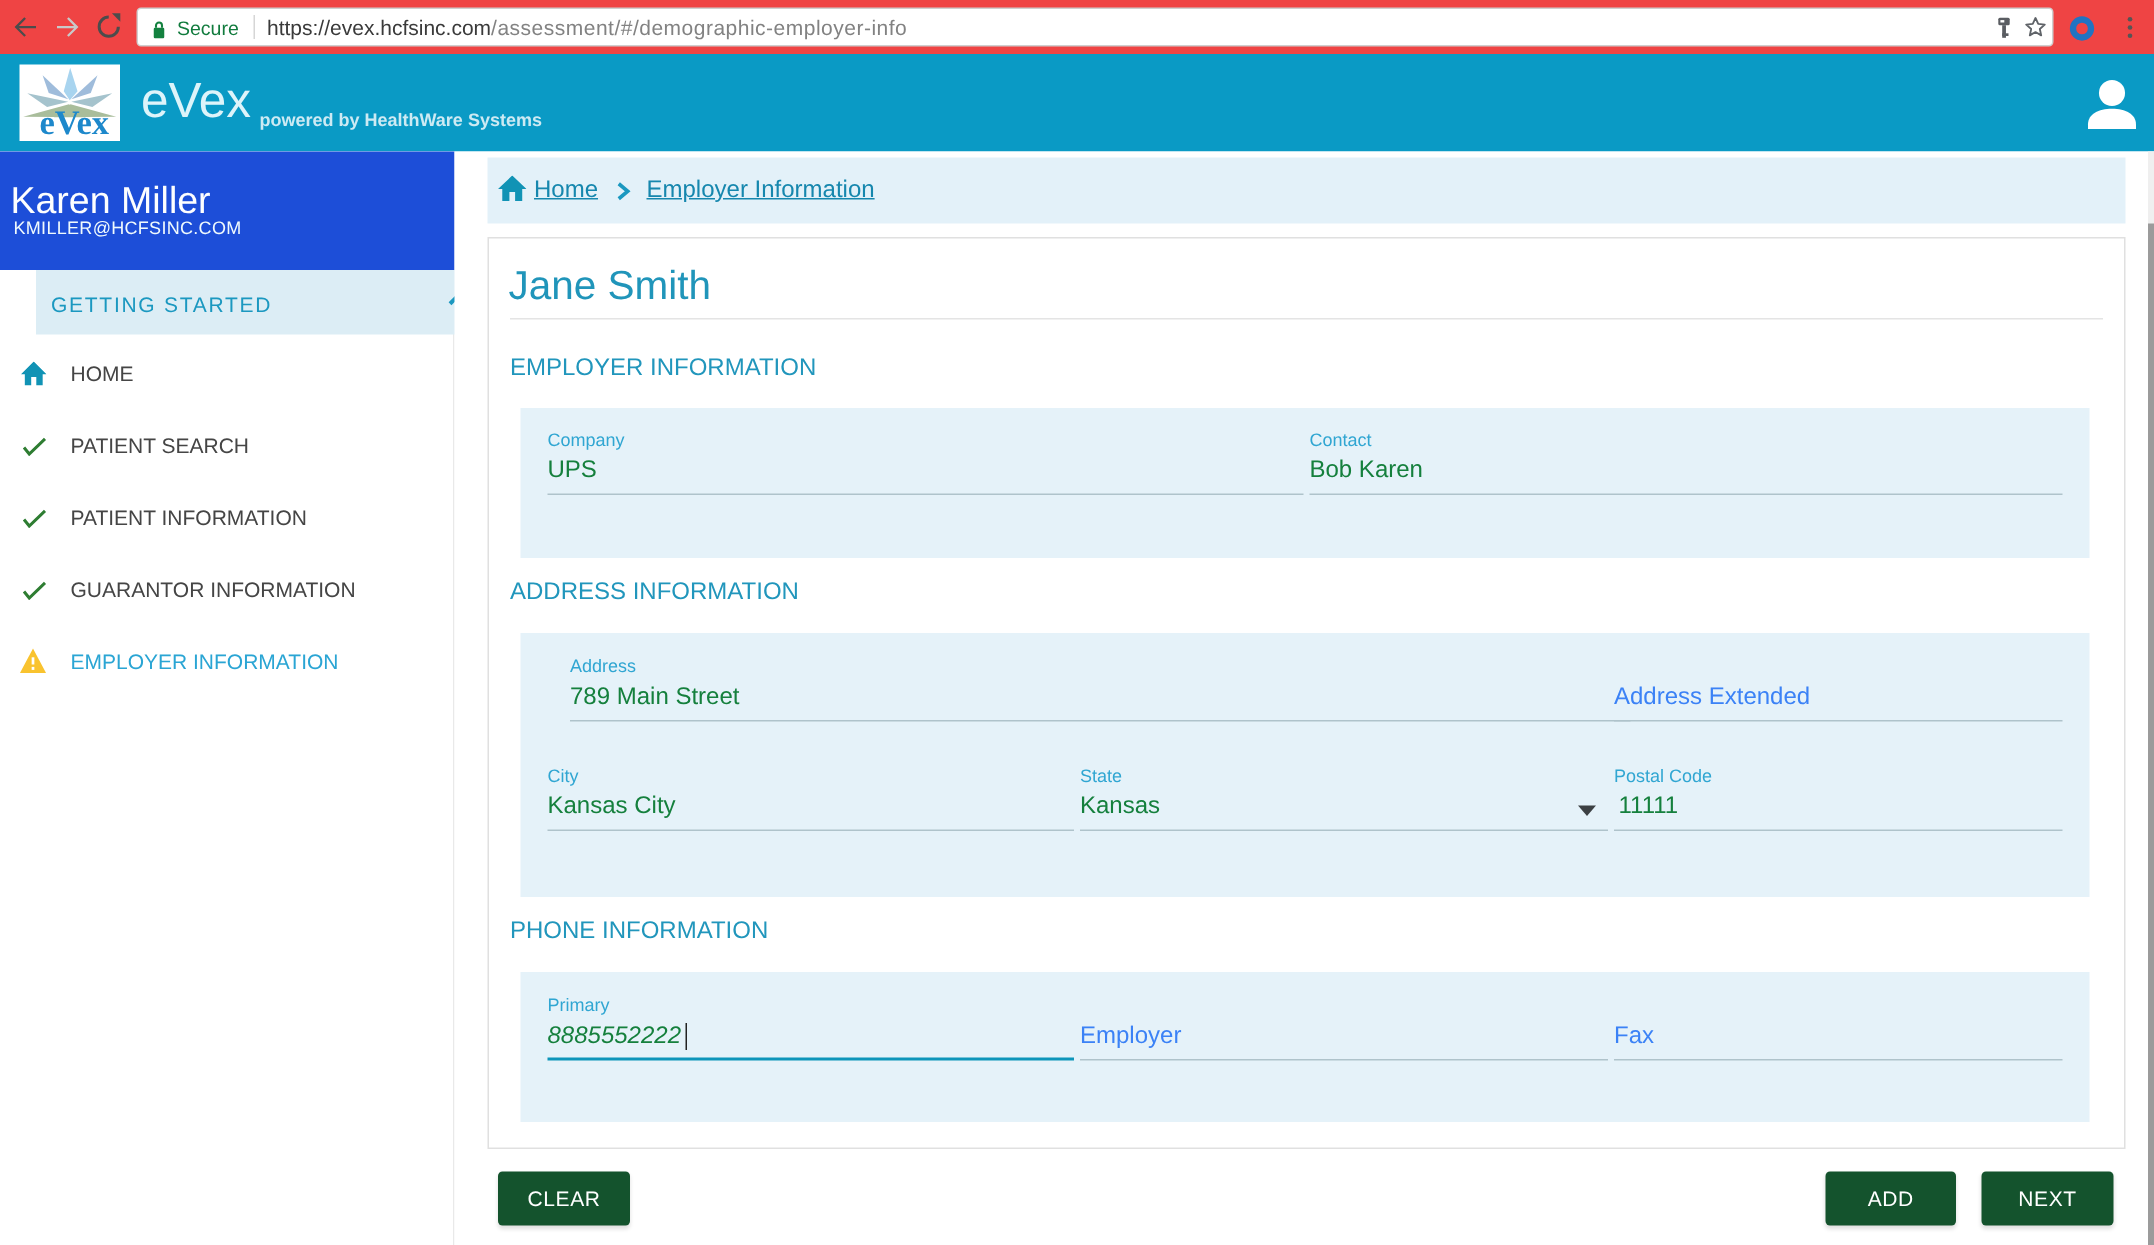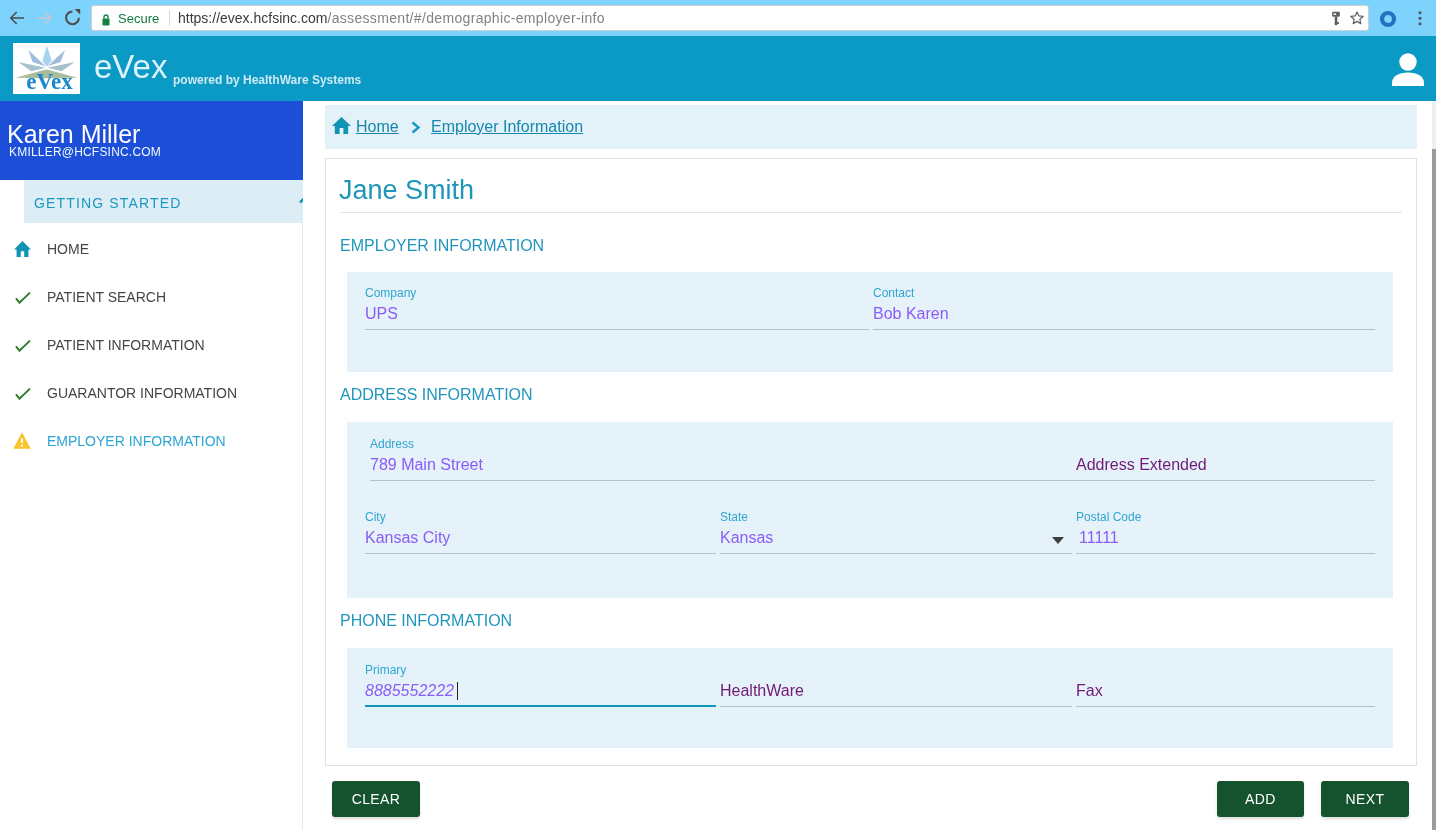--- a/index.html
+++ b/index.html
@@ -1,20 +1,20 @@
 <!DOCTYPE html>
 <html><head>
 <meta charset="utf-8">
 <style>
 * { margin:0; padding:0; box-sizing:border-box; }
 html,body { width:1436px; height:830px; overflow:hidden; font-family:"Liberation Sans", sans-serif; }
 #page { position:relative; width:1436px; height:830px; background:#fff; }
 .abs { position:absolute; }
 
-#chrome { position:absolute; left:0; top:0; width:1436px; height:36px; background:#7dd3fc; }
+#chrome { position:absolute; left:0; top:0; width:1436px; height:36px; background:#ef4444; }
 #omni { position:absolute; left:91px; top:5px; width:1278px; height:26px; background:#fff; border:1px solid #cfcfcf; border-radius:3px; }
 #secure { position:absolute; left:26px; top:1px; height:24px; line-height:24px; font-size:13px; color:#117b3d; font-weight:400; }
 #sep { position:absolute; left:77px; top:4px; width:1px; height:16px; background:#d6d6d6; }
 #url { position:absolute; left:86px; top:0; height:24px; line-height:24px; font-size:14px; color:#3a3a3a; white-space:nowrap; }
 #url .gray { color:#828282; letter-spacing:.33px; }
 
 #appbar { position:absolute; left:0; top:36px; width:1436px; height:65px; background:#0a9ac5; }
 #logobox { position:absolute; left:13px; top:7px; width:67px; height:51px; background:#fff; }
 #brand { position:absolute; left:94px; top:12px; font-size:33px; line-height:37px; color:#ddf4fa; }
 #powered { position:absolute; left:173px; top:37px; font-size:12px; font-weight:bold; line-height:14px; color:#cdeaf3; }
@@ -33,22 +33,22 @@
 #main { position:absolute; left:303px; top:101px; width:1133px; height:729px; background:#fff; }
 #crumb { position:absolute; left:22px; top:4px; width:1092px; height:44px; background:#e3f1f9; }
 .crumblink { position:absolute; top:11px; font-size:16px; line-height:21px; color:#1687ae; text-decoration:underline; }
 #card { position:absolute; left:22px; top:57px; width:1092px; height:608px; background:#fff; border:1px solid #e0e0e0; }
 #h1 { position:absolute; left:13px; top:16px; font-size:27px; line-height:31px; color:#2095ba; }
 #hr1 { position:absolute; left:14px; top:53px; width:1062px; height:1px; background:#e4e4e4; }
 .sect { position:absolute; left:14px; font-size:16px; line-height:19px; color:#2196bc; }
 .panel { position:absolute; left:21px; width:1046px; background:#e5f2f9; }
 .f { position:absolute; }
 .f .l { font-size:12px; line-height:14px; color:#30a6d2; margin-bottom:4px; }
-.f .v { font-size:16px; line-height:19px; height:26px; padding-bottom:6px; border-bottom:1px solid #afc3cb; color:#8b5cf6; white-space:nowrap; }
-.f .v.ph { color:#701a75; }
+.f .v { font-size:16px; line-height:19px; height:26px; padding-bottom:6px; border-bottom:1px solid #afc3cb; color:#15803d; white-space:nowrap; }
+.f .v.ph { color:#3b82f6; }
 .f .v.foc { border-bottom:2px solid #0d95ba; padding-bottom:5px;font-style:italic; }
 .btn { position:absolute; height:36px; background:#14532d; color:#fff; font-size:14px; text-align:center; line-height:36px; border-radius:3px; letter-spacing:.4px; box-shadow:0 2px 3px rgba(0,0,0,.13); }
 
 #sbtrack { position:absolute; left:1129px; top:0; width:4px; height:729px; background:#efefef; }
 #sbthumb { position:absolute; left:0; top:48px; width:4px; height:681px; background:#9b9b9b; }
 #cursor { position:absolute; width:1px; height:18px; background:#222; }
 </style>
 </head>
 <body>
 <div id="page">
@@ -177,21 +177,21 @@
     <div class="f" style="left:39px;top:127px;width:504px">
           <div class="l">Company</div>
           <div class="v">UPS</div>
         </div>
     <div class="f" style="left:547px;top:127px;width:502px">
           <div class="l">Contact</div>
           <div class="v">Bob Karen</div>
         </div>
     <div class="sect" style="top:226px">ADDRESS INFORMATION</div>
     <div class="panel" style="top:263px;height:176px"></div>
-    <div class="f" style="left:44px;top:278px;width:707px">
+    <div class="f" style="left:54px;top:278px;width:707px">
           <div class="l">Address</div>
           <div class="v">789 Main Street</div>
         </div>
     <div class="f" style="left:750px;top:278px;width:299px">
           <div class="l">&nbsp;</div>
           <div class="v ph">Address Extended</div>
         </div>
     <div class="f" style="left:39px;top:351px;width:351px">
           <div class="l">City</div>
           <div class="v">Kansas City</div>
@@ -207,21 +207,21 @@
         </div>
     <div class="sect" style="top:452px">PHONE INFORMATION</div>
     <div class="panel" style="top:489px;height:100px"></div>
     <div class="f" style="left:39px;top:504px;width:351px">
           <div class="l">Primary</div>
           <div class="v foc">8885552222</div>
           <div id="cursor" style="left:92px;top:19px"></div>
         </div>
     <div class="f" style="left:394px;top:504px;width:352px">
           <div class="l">&nbsp;</div>
-          <div class="v ph">HealthWare</div>
+          <div class="v ph">Employer</div>
         </div>
     <div class="f" style="left:750px;top:504px;width:299px">
           <div class="l">&nbsp;</div>
           <div class="v ph">Fax</div>
         </div>
   </div>
   <div class="btn" style="left:29px;top:680px;width:88px">CLEAR</div>
   <div class="btn" style="left:914px;top:680px;width:87px">ADD</div>
   <div class="btn" style="left:1018px;top:680px;width:88px">NEXT</div>
   <div id="sbtrack">

